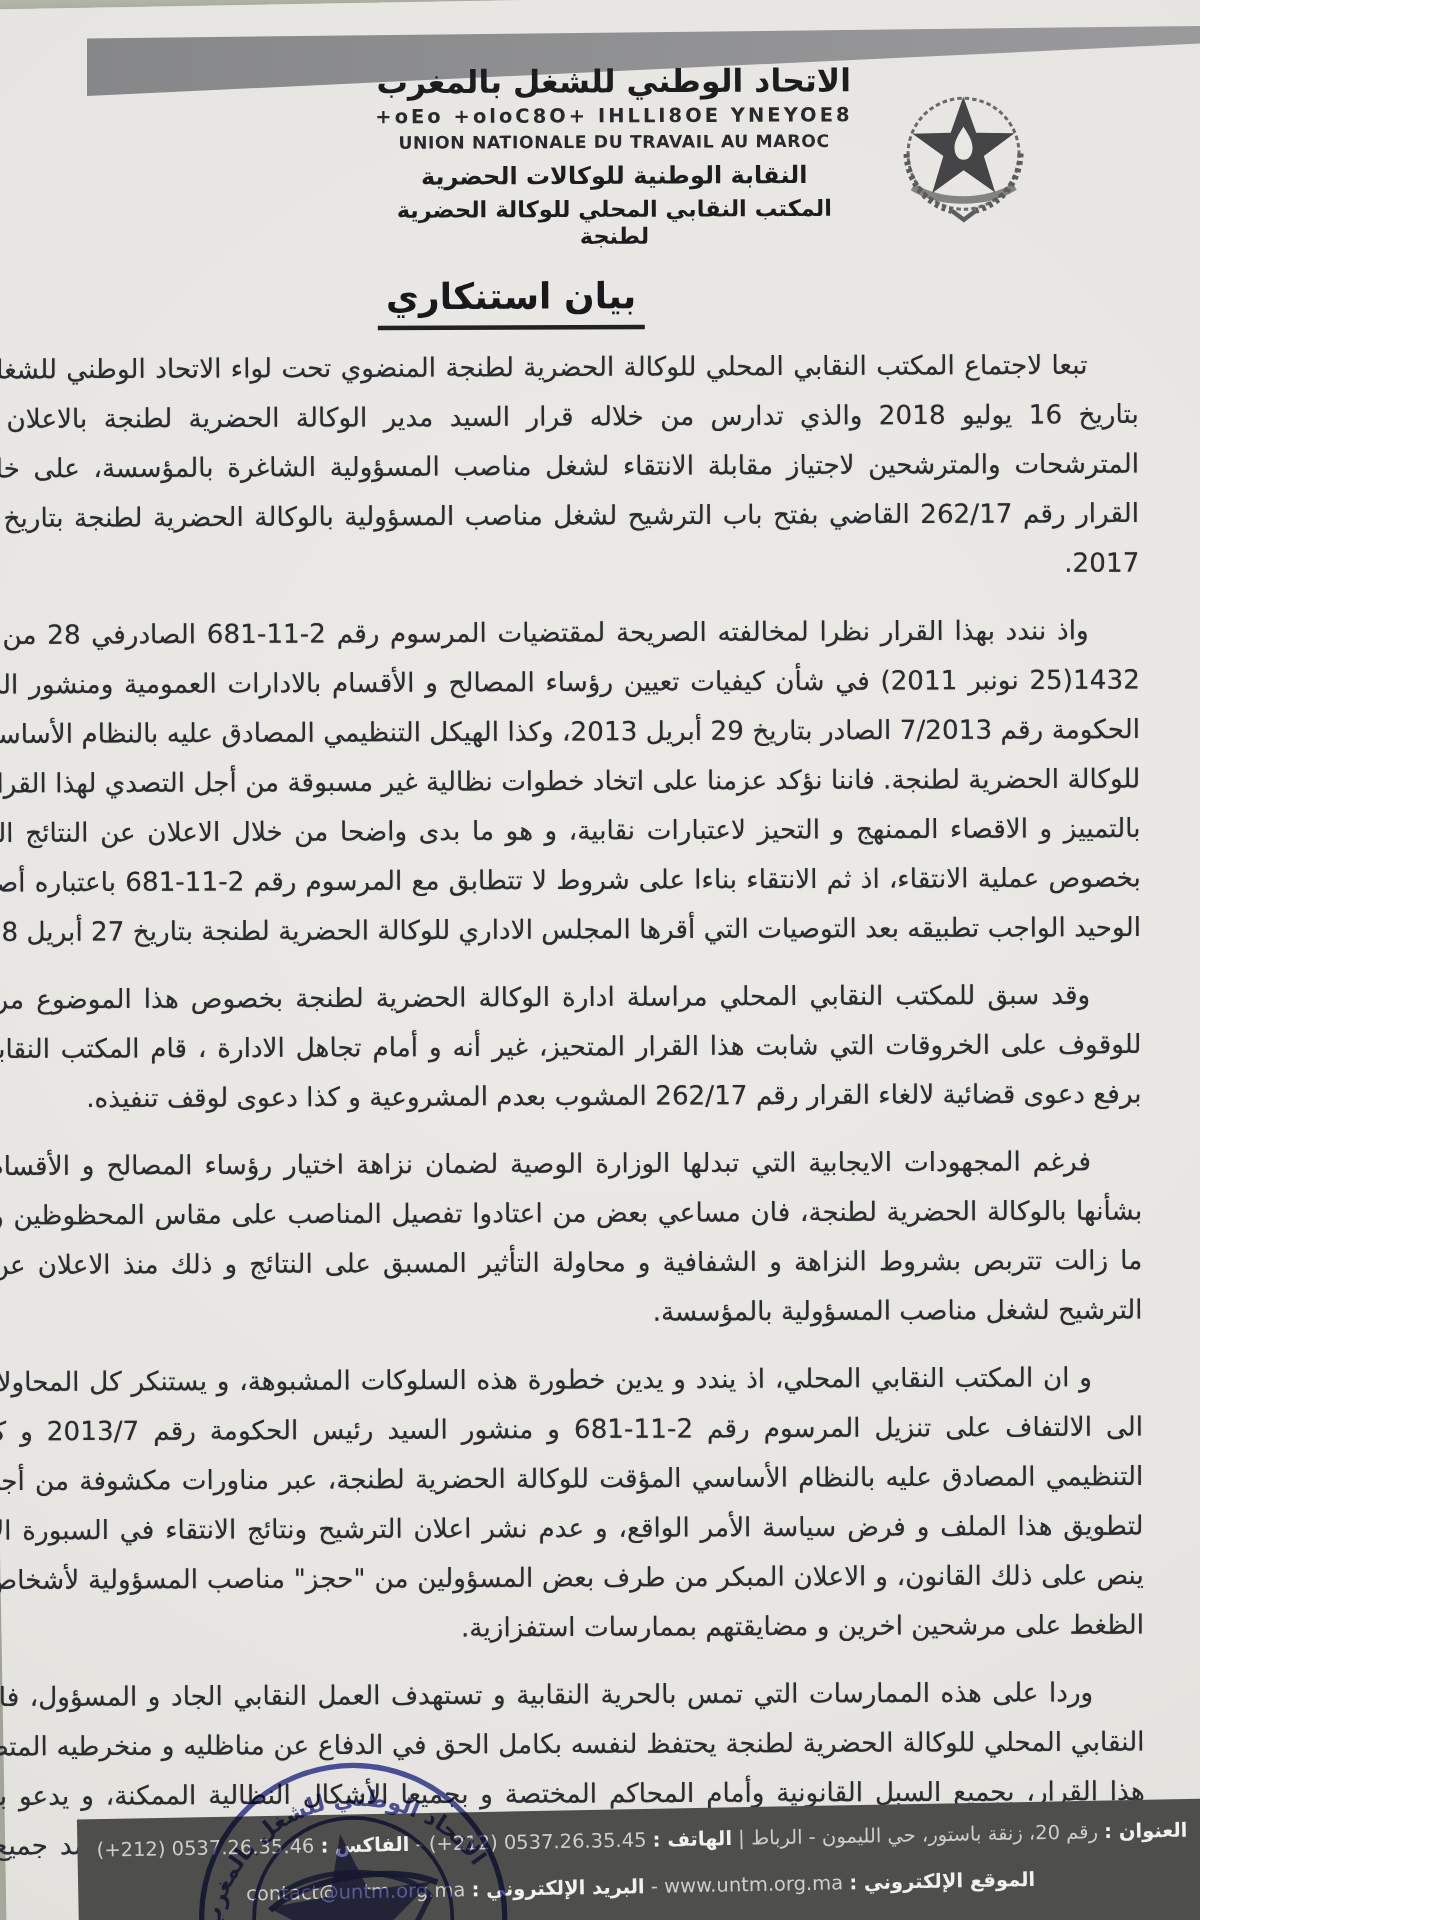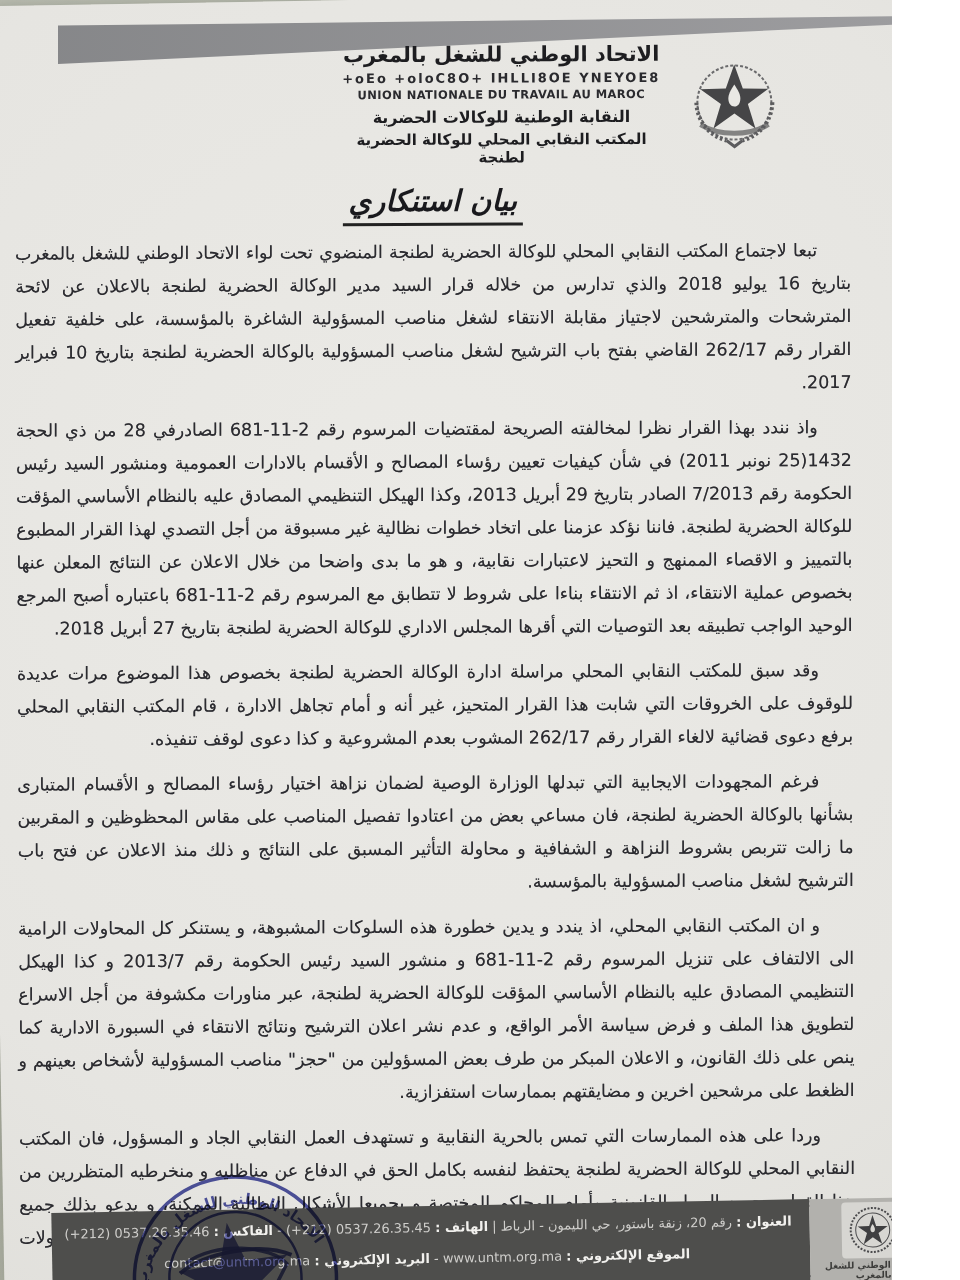--- a/index.html
+++ b/index.html
@@ -1,17 +1,17 @@
 <!DOCTYPE html>
 <html lang="ar"><head>
 <meta charset="utf-8">
 <style>
   html,body{margin:0;padding:0;}
   body{font-family:"DejaVu Sans",sans-serif;}
-  .scene{position:relative;width:892px;height:1280px;overflow:hidden;
+  .scene{position:relative;width:800px;height:1280px;overflow:hidden;
     background:linear-gradient(160deg,#babdb1 0%,#adb0a4 35%,#a3a699 70%,#b2b5a8 100%);}
   
   .paper{position:absolute;left:-18px;top:-2px;width:964px;height:1316px;
     background:radial-gradient(120% 90% at 45% 40%, #ebeae6 0%, #e6e5e1 55%, #dbdad5 100%);
     transform:rotate(-1deg);transform-origin:50% 0;
     box-shadow:10px 4px 18px rgba(55,58,48,.35);}
   
   .wedge{position:absolute;left:58px;top:16px;width:866px;height:48px;
     background:linear-gradient(to right,#7e7f82,#97979a);
     clip-path:polygon(0 20%,100% 0,100% 15%,0 100%);opacity:.92;}
@@ -19,22 +19,22 @@
     transform-origin:100% 0;color:#26262b;direction:rtl;}
   
   .hdr-logo{position:absolute;top:14px;right:56px;width:120px;height:124px;}
   .hdr-text{position:absolute;top:22px;right:184px;width:330px;text-align:center;color:#1d1d20;}
   .hdr-ar{font-size:21px;font-weight:bold;line-height:1.25;}
   .hdr-tif{font-size:13px;font-weight:bold;letter-spacing:2px;margin-top:3px;direction:ltr;color:#2a2a2e;}
   .hdr-fr{font-size:11.5px;font-weight:bold;letter-spacing:.4px;margin-top:2px;direction:ltr;color:#2a2a2e;}
   .hdr-u1{font-size:16px;font-weight:bold;margin-top:6px;}
   .hdr-u2{font-size:15px;font-weight:bold;margin-top:4px;}
   .doc-title{margin:164px 0 10px 0;text-align:center;}
-  .doc-title span{display:inline-block;font-size:29px;font-weight:bold;color:#19191d;
-    border-bottom:3px solid #222;padding:0 6px 5px 6px;letter-spacing:1px;font-style:italic;}
+  .doc-title span{display:inline-block;font-size:24px;font-weight:bold;color:#19191d;
+    border-bottom:3px solid #222;padding:0 6px 5px 6px;letter-spacing:1px;}
   
   .body-text{margin-top:6px;font-size:17.5px;line-height:33px;text-align:justify;
     color:#2b2b30;text-shadow:0 0 .6px rgba(43,43,48,.55);}
   .body-text p{margin:0 0 12px 0;text-indent:34px;}
   
   .footband{position:absolute;left:52px;top:1206px;width:758px;height:86px;background:#4e4e4c;
     transform:rotate(-1.05deg);color:#d8d7d3;direction:rtl;font-size:13px;z-index:5;}
   .footband .row1{position:absolute;top:14px;right:18px;white-space:nowrap;}
   .footband .row2{position:absolute;top:45px;right:120px;white-space:nowrap;}
   .flabel{font-weight:bold;color:#f2f1ee;}

